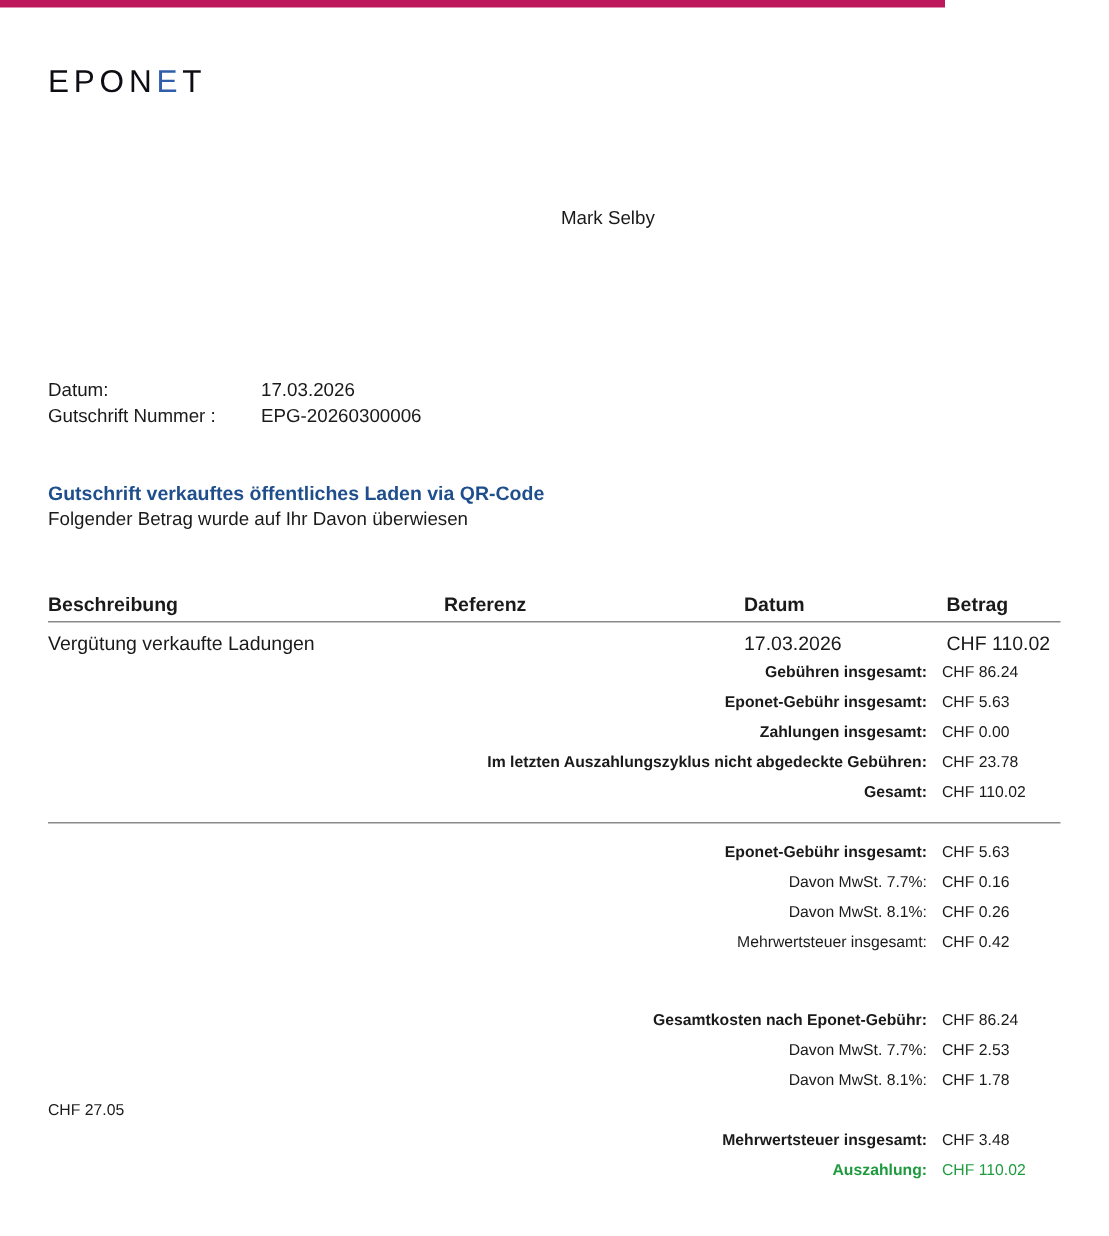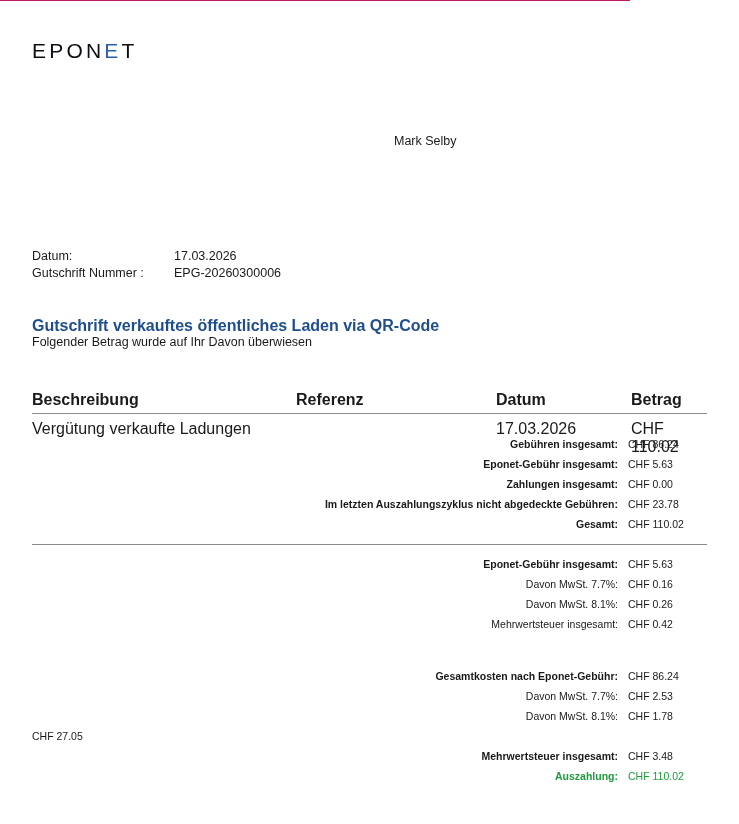--- a/index.html
+++ b/index.html
@@ -13,21 +13,21 @@
     height: 824px;
     font-family: "Liberation Sans", sans-serif;
     color: #1a1a1a;
     position: relative;
     overflow: hidden;
   }
   .page {
     position: relative;
     width: 630px;
     height: 824px;
-    border-top: 1px solid #be185d;
+    border-top: 5px solid #be185d;
     padding: 0;
   }
   
   .logo-wrap {
     position: absolute;
     left: 32px;
     top: 38px;
     display: flex;
     align-items: center;
   }
@@ -37,21 +37,21 @@
     letter-spacing: 3.2px;
     font-weight: 400;
     color: #0d0d14;
   }
   .logo-text .accent {
     color: #2f5fa8;
   }
   
   .recipient {
     position: absolute;
-    left: 394px;
+    left: 374px;
     top: 133px;
     font-size: 12.5px;
     color: #1a1a1a;
   }
   
   .meta {
     position: absolute;
     left: 32px;
     top: 247px;
     font-size: 12.5px;
@@ -63,38 +63,38 @@
   .meta-label {
     width: 142px;
     flex: 0 0 142px;
   }
   .meta-value { }
   
   .headline {
     position: absolute;
     left: 32px;
     top: 316px;
-    font-size: 16px;
+    font-size: 13px;
     font-weight: bold;
     color: #1f4e8c;
   }
   .subline {
     position: absolute;
     left: 32px;
     top: 334px;
     font-size: 12.5px;
     color: #1a1a1a;
   }
   
   .table-area {
     position: absolute;
     left: 32px;
     top: 390px;
     width: 675px;
-    font-size: 16px;
+    font-size: 13px;
   }
   .thead {
     display: flex;
     font-weight: bold;
     border-bottom: 1px solid #8a8a8a;
     padding-bottom: 4px;
   }
   .col-desc   { width: 264px; flex: 0 0 264px; }
   .col-ref    { width: 200px; flex: 0 0 200px; }
   .col-date   { width: 135px; flex: 0 0 135px; }

